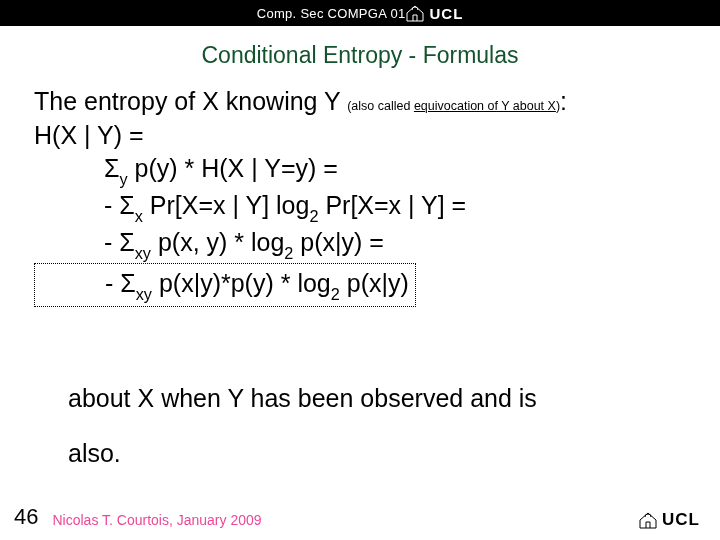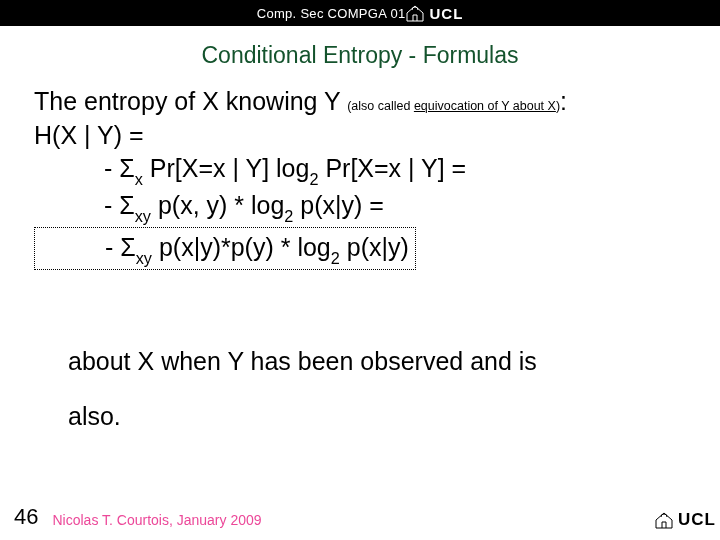--- a/index.html
+++ b/index.html
@@ -78,21 +78,21 @@
   }
   .body-indent { padding-left: 34px; display: block; margin-top: 23px; }
   .footer {
     position: absolute;
     bottom: 10px;
     left: 0;
     width: 100%;
     display: flex;
     align-items: flex-end;
     justify-content: space-between;
-    padding: 0 4px 0 14px;
+    padding: 0 20px 0 14px;
   }
   .page-num {
     font-size: 22px;
     color: #000;
   }
   .author {
     font-size: 14px;
     color: #ec4899;
     margin-left: 6px;
     position: relative;
@@ -127,20 +127,23 @@
 <h2 class="slide-title">Conditional Entropy - Formulas</h2>
 
 <div class="content">
 
   <div class="intro">
     <span>The entropy of X knowing Y </span><span class="small-note"><span>(also called </span><span class="u">equivocation of Y about X</span><span>)</span></span><span>:</span>
   </div>
 
   <div class="def-line">H(X | Y)    =</div>
 
+  <div class="formula-line">
+    <span>Σ</span><span class="sub">y</span><span> p(y) * H(X | Y=y) =</span>
+  </div>
 
   <div class="formula-line">
     <span>- Σ</span><span class="sub">x</span><span>  Pr[X=x | Y] log</span><span class="sub">2</span><span> Pr[X=x | Y] =</span>
   </div>
 
   <div class="formula-line">
     <span>- Σ</span><span class="sub">xy</span><span>  p(x, y) * log</span><span class="sub">2</span><span> p(x|y) =</span>
   </div>
 
   <div class="formula-box">

